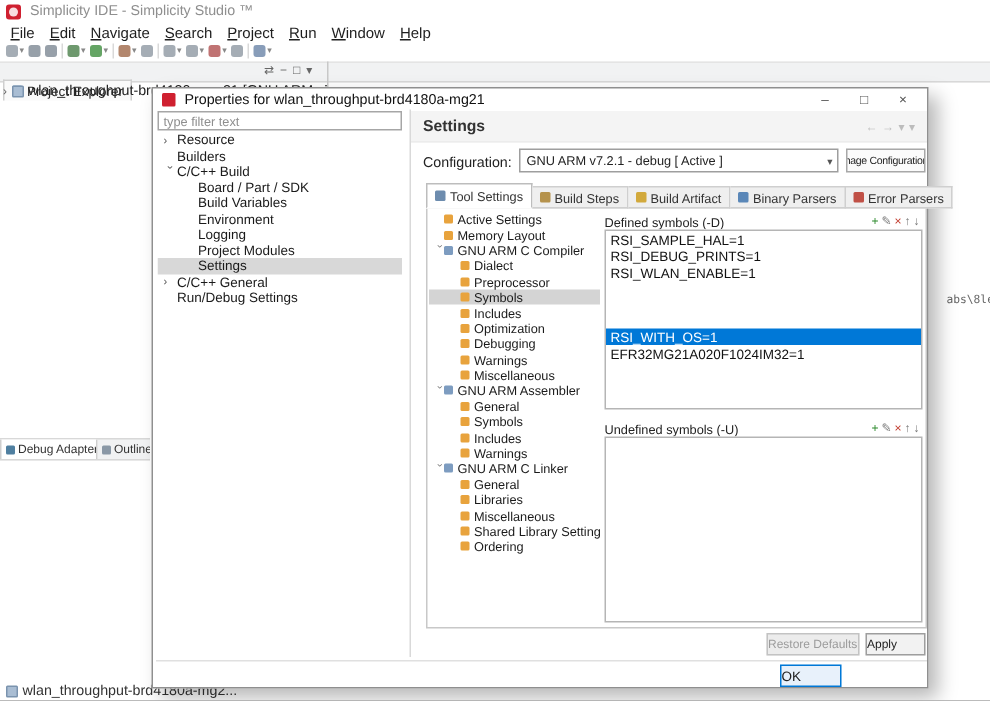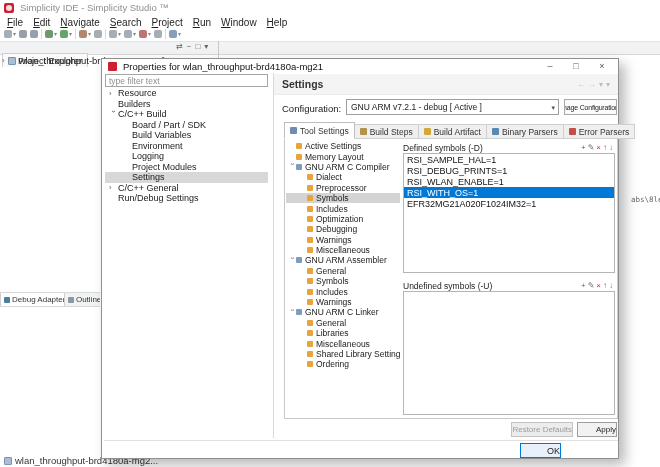--- a/index.html
+++ b/index.html
@@ -103,23 +103,23 @@
   .symhdr{position:absolute;left:118px;right:4px;height:11px;display:flex;align-items:center;font-size:8.5px;color:#222;white-space:nowrap;}
   .symhdr.defined{top:3px;gap:15px;} .symhdr.undefined{top:141px;}
   .symhdr .sh-label{flex:1 1 auto;overflow:hidden;}
   .sym-icons{display:flex;gap:2px;font-size:8px;line-height:1;}
   .sym-ic{cursor:default;}
 
   .symlist{position:absolute;left:118px;width:212px;border:1px solid #b5b5b5;background:#fff;overflow:hidden;}
   .symlist.defined{top:14px;height:120px;}
   .symlist.undefined{top:152px;height:124px;}
   .sym-row{height:11px;display:flex;align-items:center;font-size:9px;color:#111;padding-left:3px;white-space:nowrap;cursor:default;}
-  .sym-row.selected{background:#0078d7;color:#fff;}
-
-  .btn{position:absolute;display:flex;align-items:center;justify-content:flex-end;font-size:8px;
+  .sym-row.selected{background:#0078d7;color:#fff;margin-top:32px;}
+
+  .btn{position:absolute;display:flex;align-items:center;justify-content:flex-start;font-size:8px;
     background:#f2f2f2;border:1px solid #9e9e9e;color:#222;cursor:default;white-space:nowrap;}
   .btn-restore{left:409px;top:363px;width:62px;height:15px;background:#ececec;border-color:#c3c3c3;color:#9c9c9c;}
   .btn-apply{left:475px;top:363px;width:40px;height:15px;}
   .dlg-sep{position:absolute;left:2px;top:381px;width:514px;height:1px;background:#e0e0e0;}
   .btn-ok{left:418px;top:384px;width:41px;height:15px;font-size:9px;background:#e8f1fb;border-color:#0078d7;}
   .btn-cancel{left:466px;top:384px;width:47px;height:15px;font-size:9px;margin-top:40px;}
 </style>
 </head>
 <body>
 

